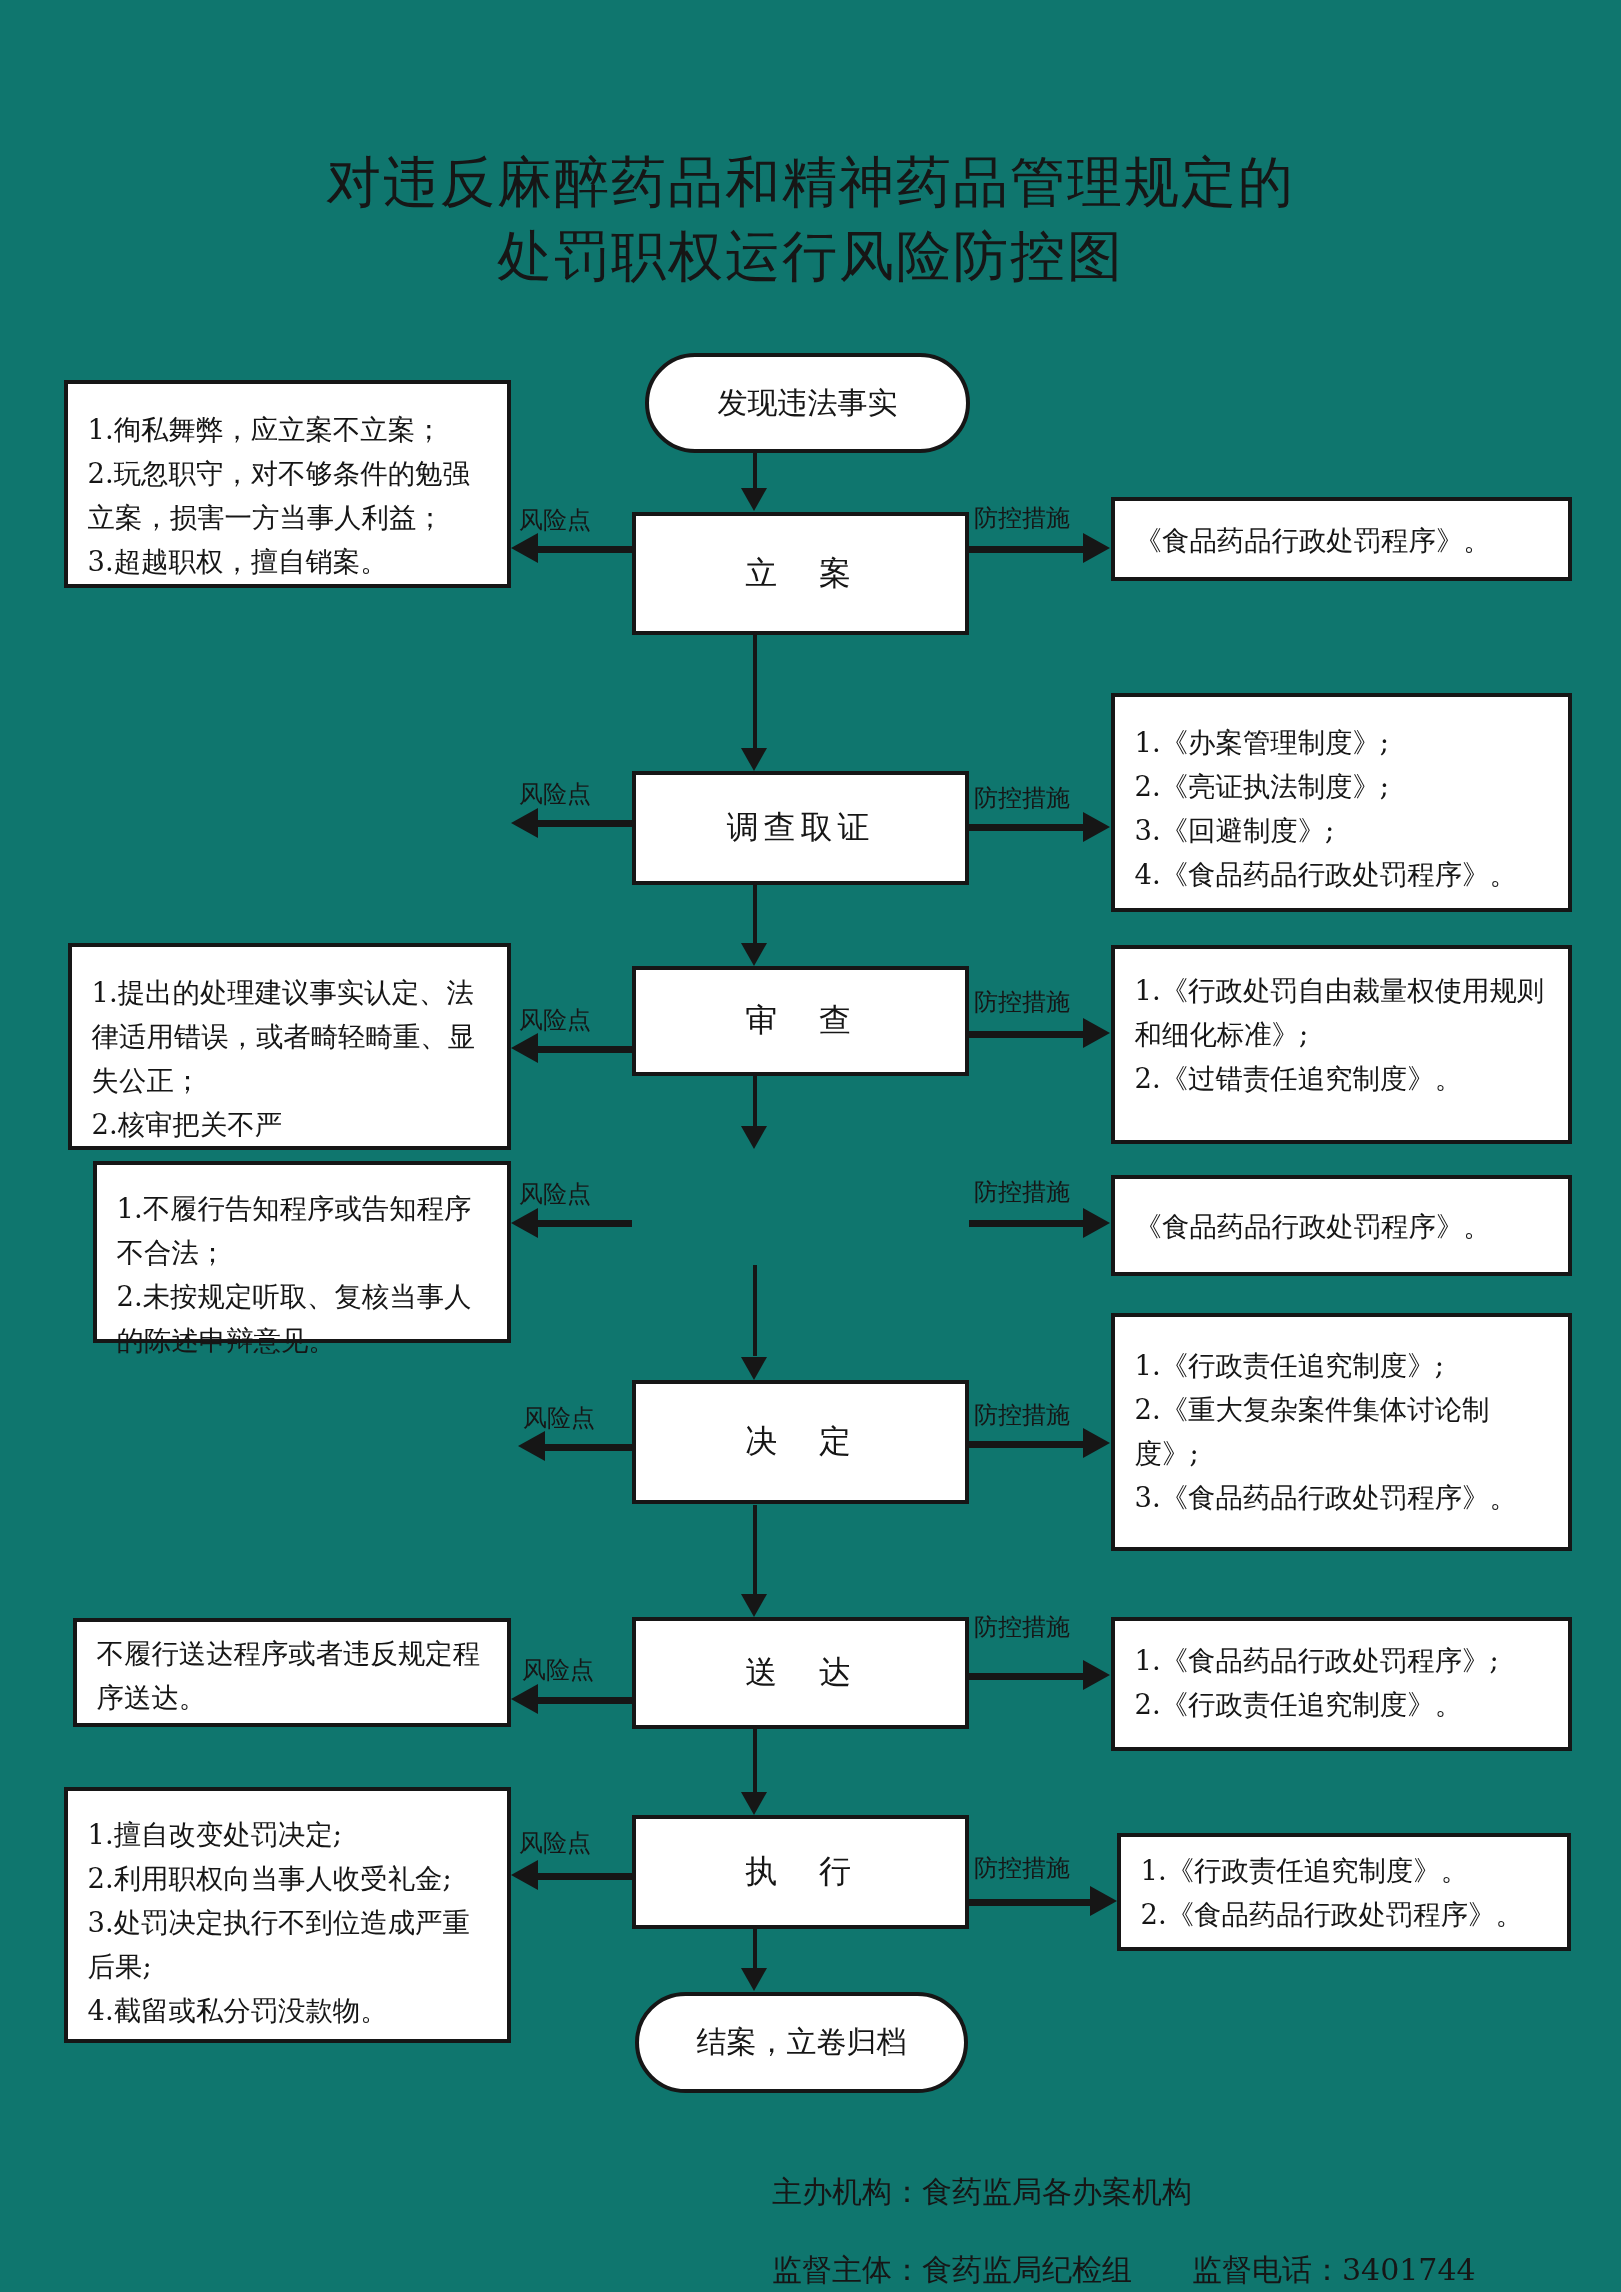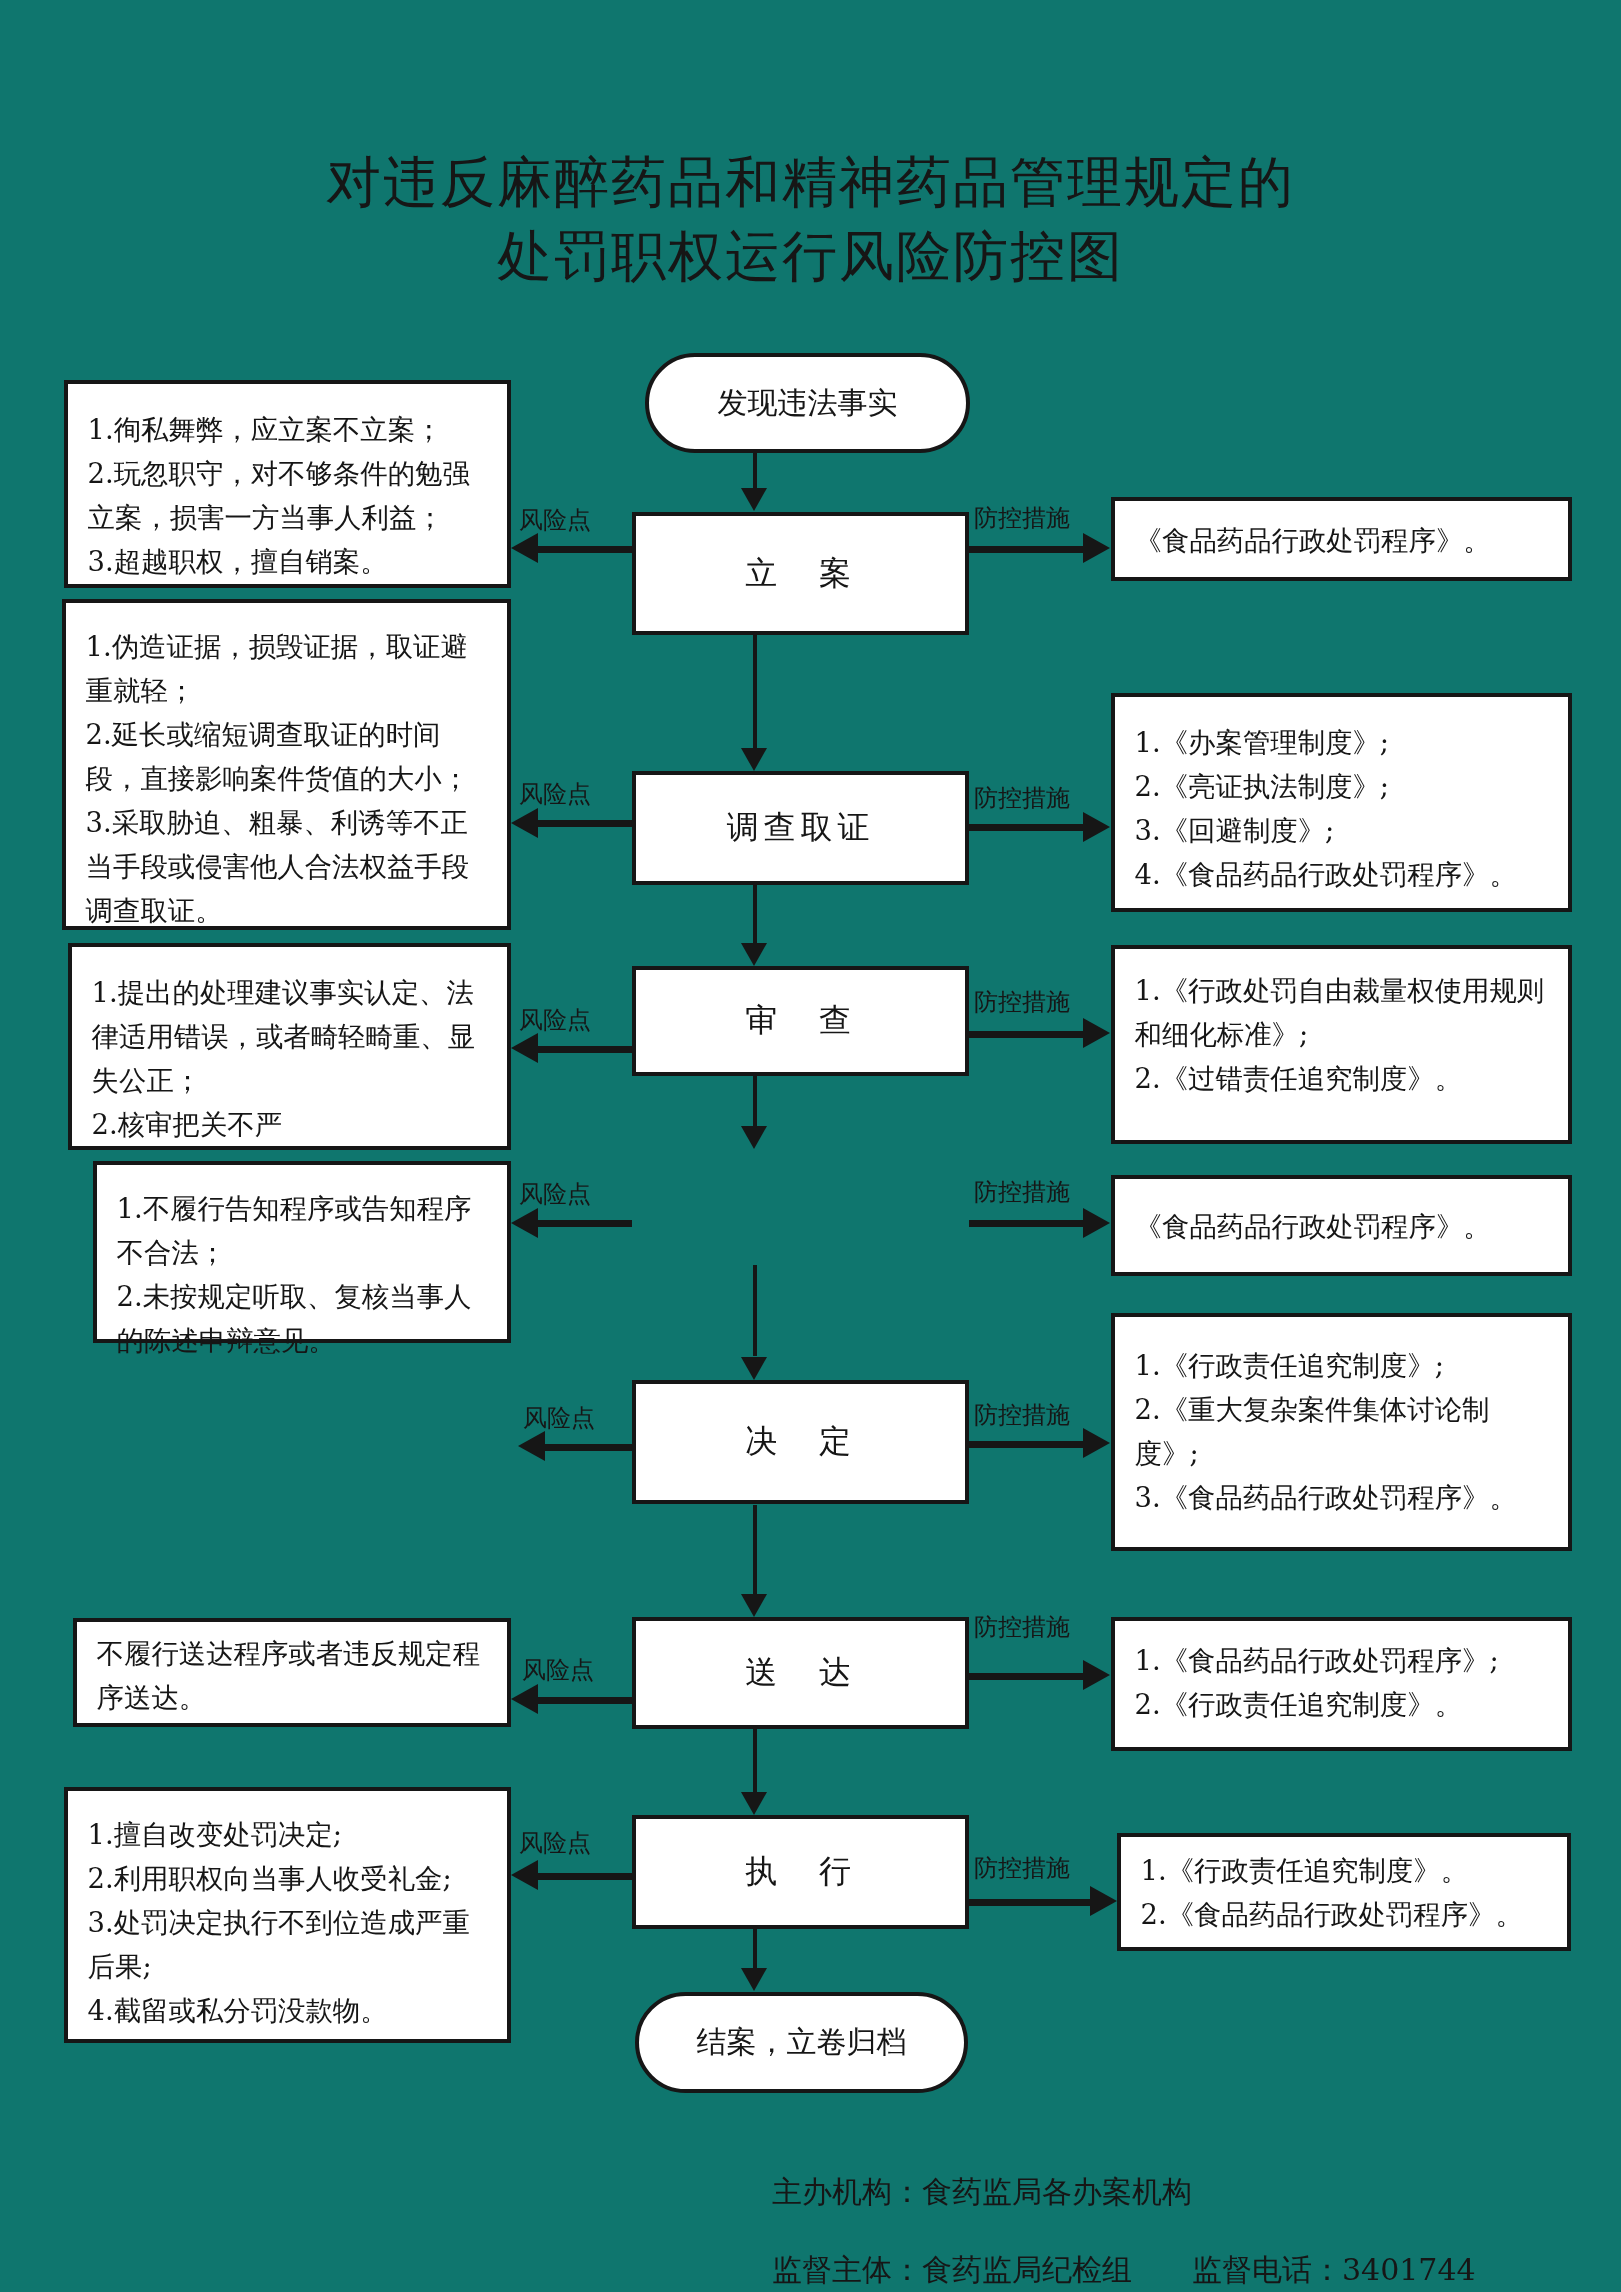--- a/index.html
+++ b/index.html
@@ -99,23 +99,20 @@
   <div class="lbl" style="left:519px;top:504px;">风险点</div>
   <div class="lbl" style="left:974px;top:502px;">防控措施</div>
   <div class="hline" style="left:536px;top:546px;width:96px;"></div>
   <div class="tri-left" style="left:511px;top:533px;"></div>
   <div class="hline" style="left:969px;top:546px;width:116px;"></div>
   <div class="tri-right" style="left:1083px;top:533px;"></div>
 
   <div class="vline" style="left:753px;top:635px;height:113px;"></div>
   <div class="tri-down" style="left:741px;top:748px;"></div>
 
-  <div class="box side-text" style="left:62px;top:599px;width:449px;height:331px;padding-top:21.6px;">1.伪造证据，损毁证据，取证避重就轻；
-2.延长或缩短调查取证的时间段，直接影响案件货值的大小；
-3.采取胁迫、粗暴、利诱等不正当手段或侵害他人合法权益手段调查取证。</div>
   <div class="box stage" style="left:632px;top:771px;width:337px;height:114px;">调查取证</div>
   <div class="box side-text" style="left:1111px;top:693px;width:461px;height:219px;padding-top:23.5px;">1.《办案管理制度》;
 2.《亮证执法制度》;
 3.《回避制度》;
 4.《食品药品行政处罚程序》。</div>
   <div class="lbl" style="left:519px;top:778px;">风险点</div>
   <div class="lbl" style="left:974px;top:782px;">防控措施</div>
   <div class="hline" style="left:536px;top:820px;width:96px;"></div>
   <div class="tri-left" style="left:511px;top:808px;"></div>
   <div class="hline" style="left:969px;top:824px;width:116px;"></div>

